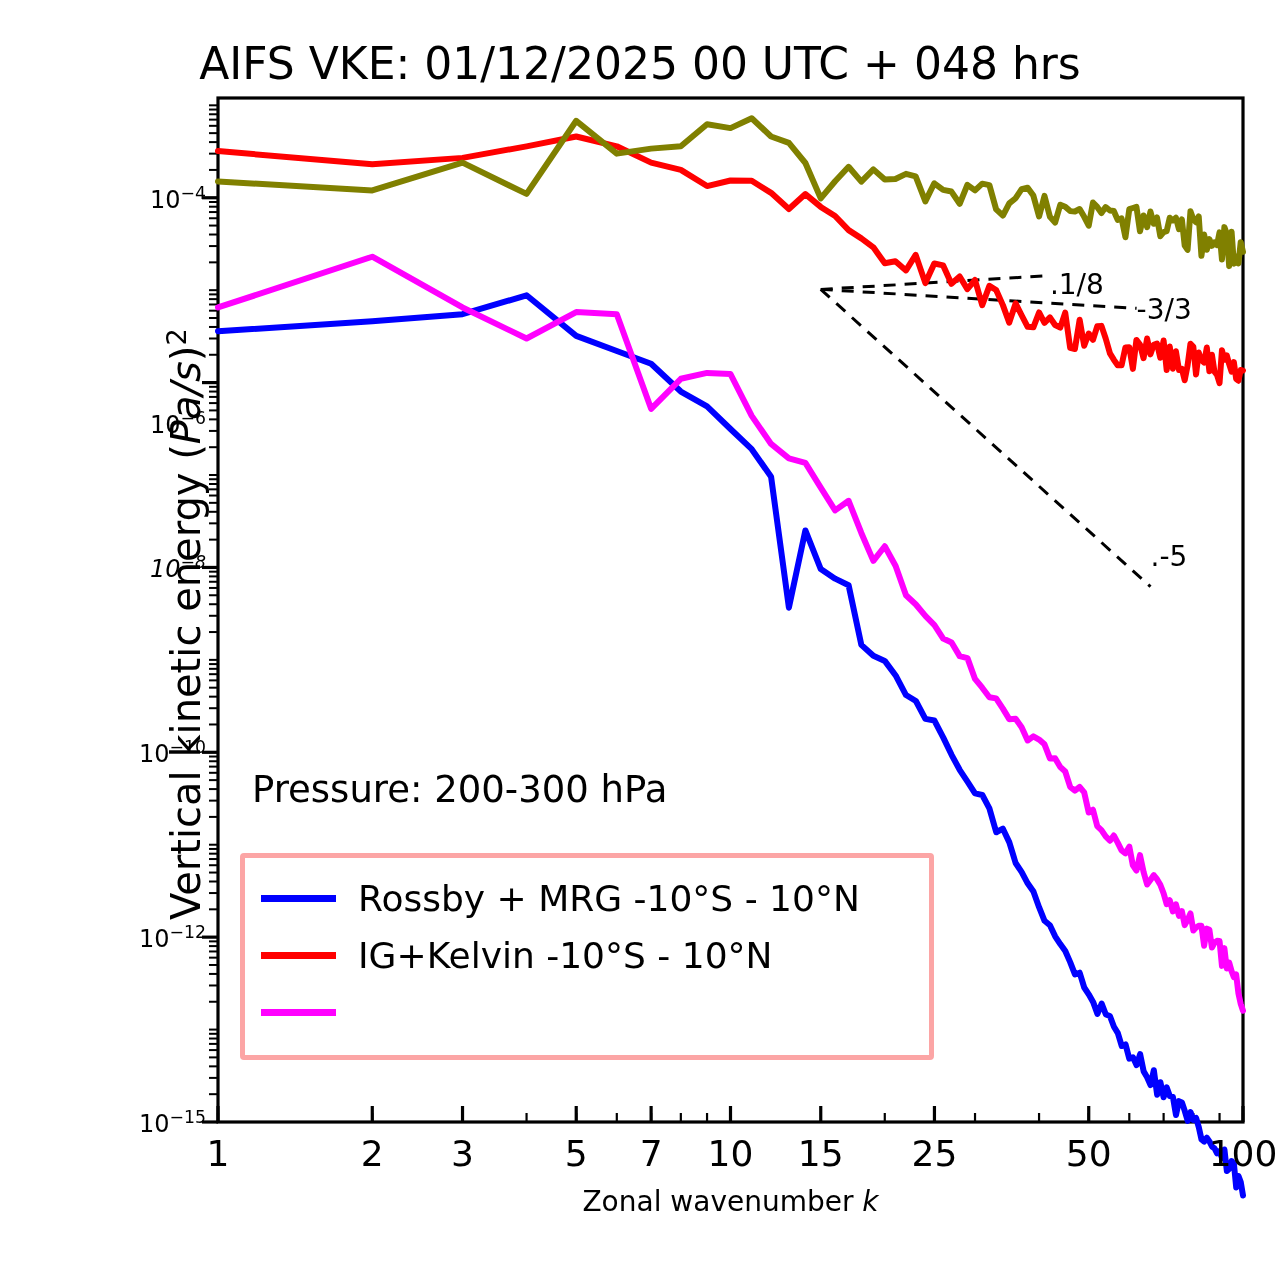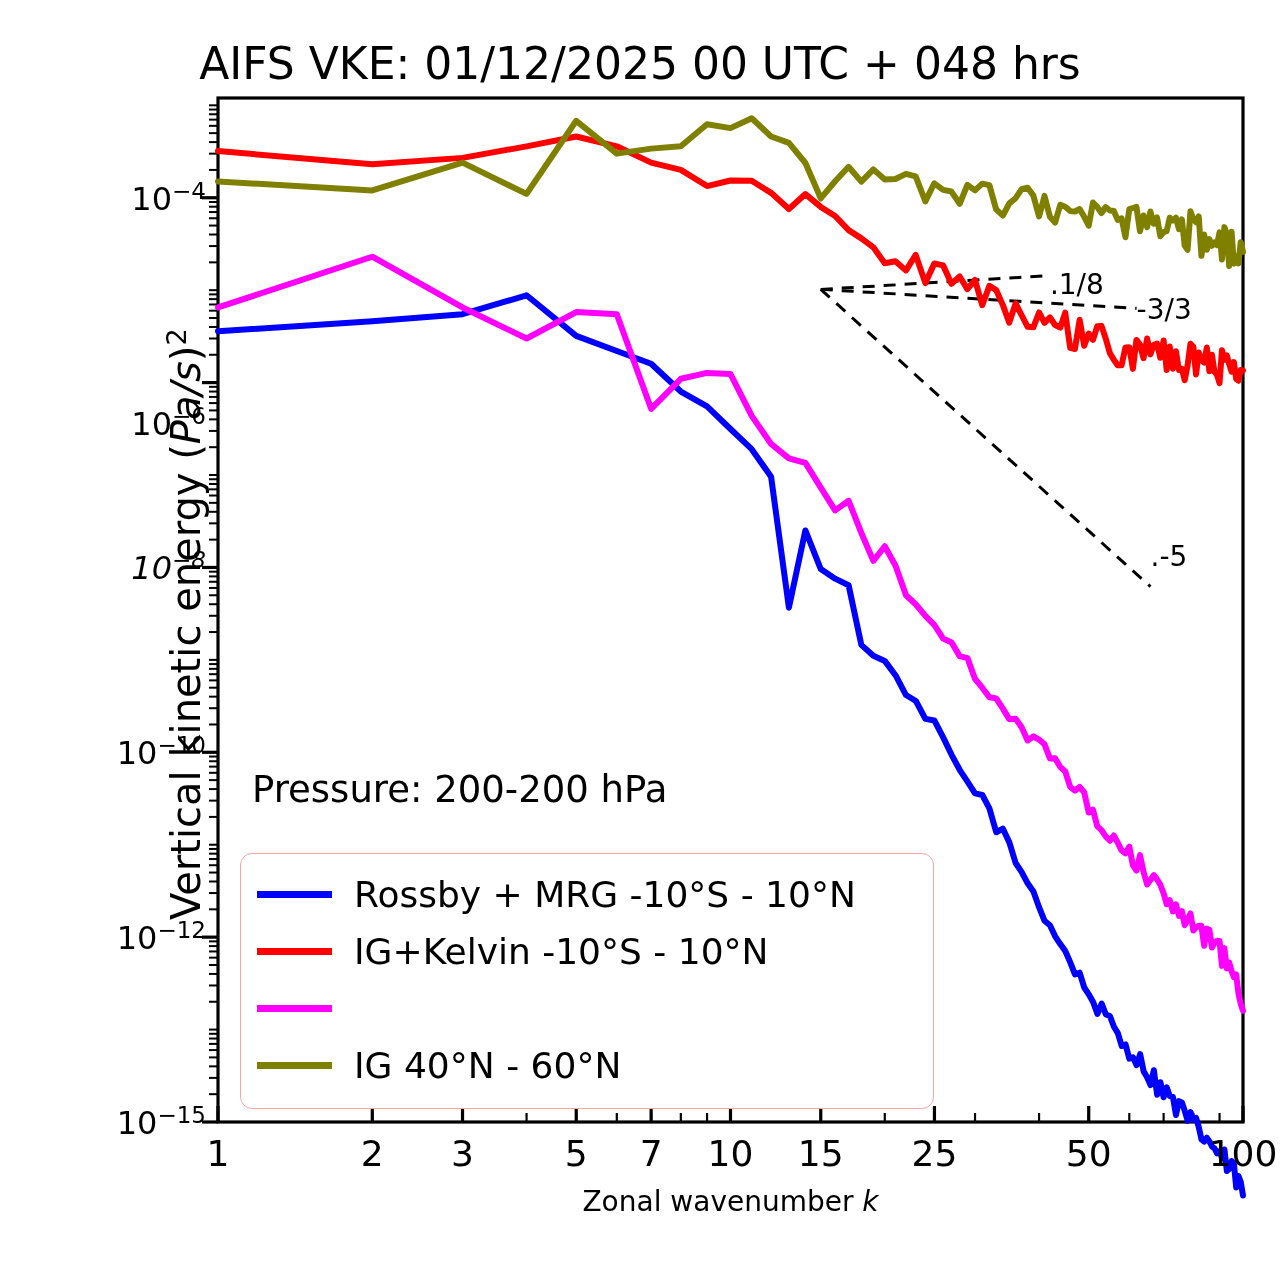--- a/index.html
+++ b/index.html
@@ -53,21 +53,21 @@
   .sup { font-size: 0.68em; vertical-align: super; }
   .tick-x {
     position: absolute;
     font-size: 36px;
     text-align: center;
     transform: translateX(-50%);
     top: 1133px;
   }
   .tick-y {
     position: absolute;
-    font-size: 32px;
+    font-size: 24px;
     text-align: left;
     transform: translateY(-50%);
     right: 1074px;
     white-space: nowrap;
   }
   .tick-y .exp { font-size: 0.72em; vertical-align: super; }
   .annot-press {
     position: absolute;
     left: 252px; top: 768px;
     font-size: 37px;
@@ -78,22 +78,22 @@
     font-size: 28px;
     white-space: nowrap;
   }
   #legend {
     position: absolute;
     left: 240px;
     top: 853px;
     width: 694px;
     box-sizing: border-box;
     background: #ffffff;
-    border: 1px solid #fca5a5;
-    border-radius: 12px;
+    border: 5px solid #fca5a5;
+    border-radius: 4px;
     padding: 12px 16px 14px 16px;
   }
   .leg-row {
     display: flex;
     align-items: center;
     height: 57px;
   }
   .leg-swatch {
     width: 75px;
     height: 7px;
@@ -274,37 +274,33 @@
     </div>
   <div id="yticklabels">
       <div class="tick-y" style="top: 197.7px;"><span>10</span><span class="exp">−4</span></div>
       <div class="tick-y" style="top: 382.6px; margin-top: 40px;"><span>10</span><span class="exp">−6</span></div>
       <div class="tick-y" style="top: 567.4px; font-style: italic;"><span>10</span><span class="exp">−8</span></div>
       <div class="tick-y" style="top: 752.3px;"><span>10</span><span class="exp">−10</span></div>
       <div class="tick-y" style="top: 937.1px;"><span>10</span><span class="exp">−12</span></div>
       <div class="tick-y" style="top: 1122px;"><span>10</span><span class="exp">−15</span></div>
     </div>
   <div id="annotations">
-      <div class="annot-press">Pressure: 200-200 hPa</div>
+      <div class="annot-press">Pressure: 200-300 hPa</div>
       <div class="slope-lbl" style="left: 1049.9px; top: 268.2px;">.1/8</div>
       <div class="slope-lbl" style="left: 1136.6px; top: 293.4px;">-3/3</div>
       <div class="slope-lbl" style="left: 1150.5px; top: 540.1px;">.-5</div>
     </div>
 
   <div id="legend">
       <div class="leg-row">
         <span class="leg-swatch" style="background: rgb(0, 0, 255);"></span>
         <span class="leg-text">Rossby + MRG -10°S - 10°N</span>
       </div>
       <div class="leg-row">
         <span class="leg-swatch" style="background: rgb(255, 0, 0);"></span>
         <span class="leg-text">IG+Kelvin -10°S - 10°N</span>
       </div>
       <div class="leg-row">
         <span class="leg-swatch" style="background: rgb(255, 0, 255);"></span>
       </div>
-      <div class="leg-row">
-        <span class="leg-swatch" style="background: rgb(128, 128, 0);"></span>
-        <span class="leg-text">IG 40°N - 60°N</span>
-      </div>
     </div>
 
 </div>
 
 </body></html>

